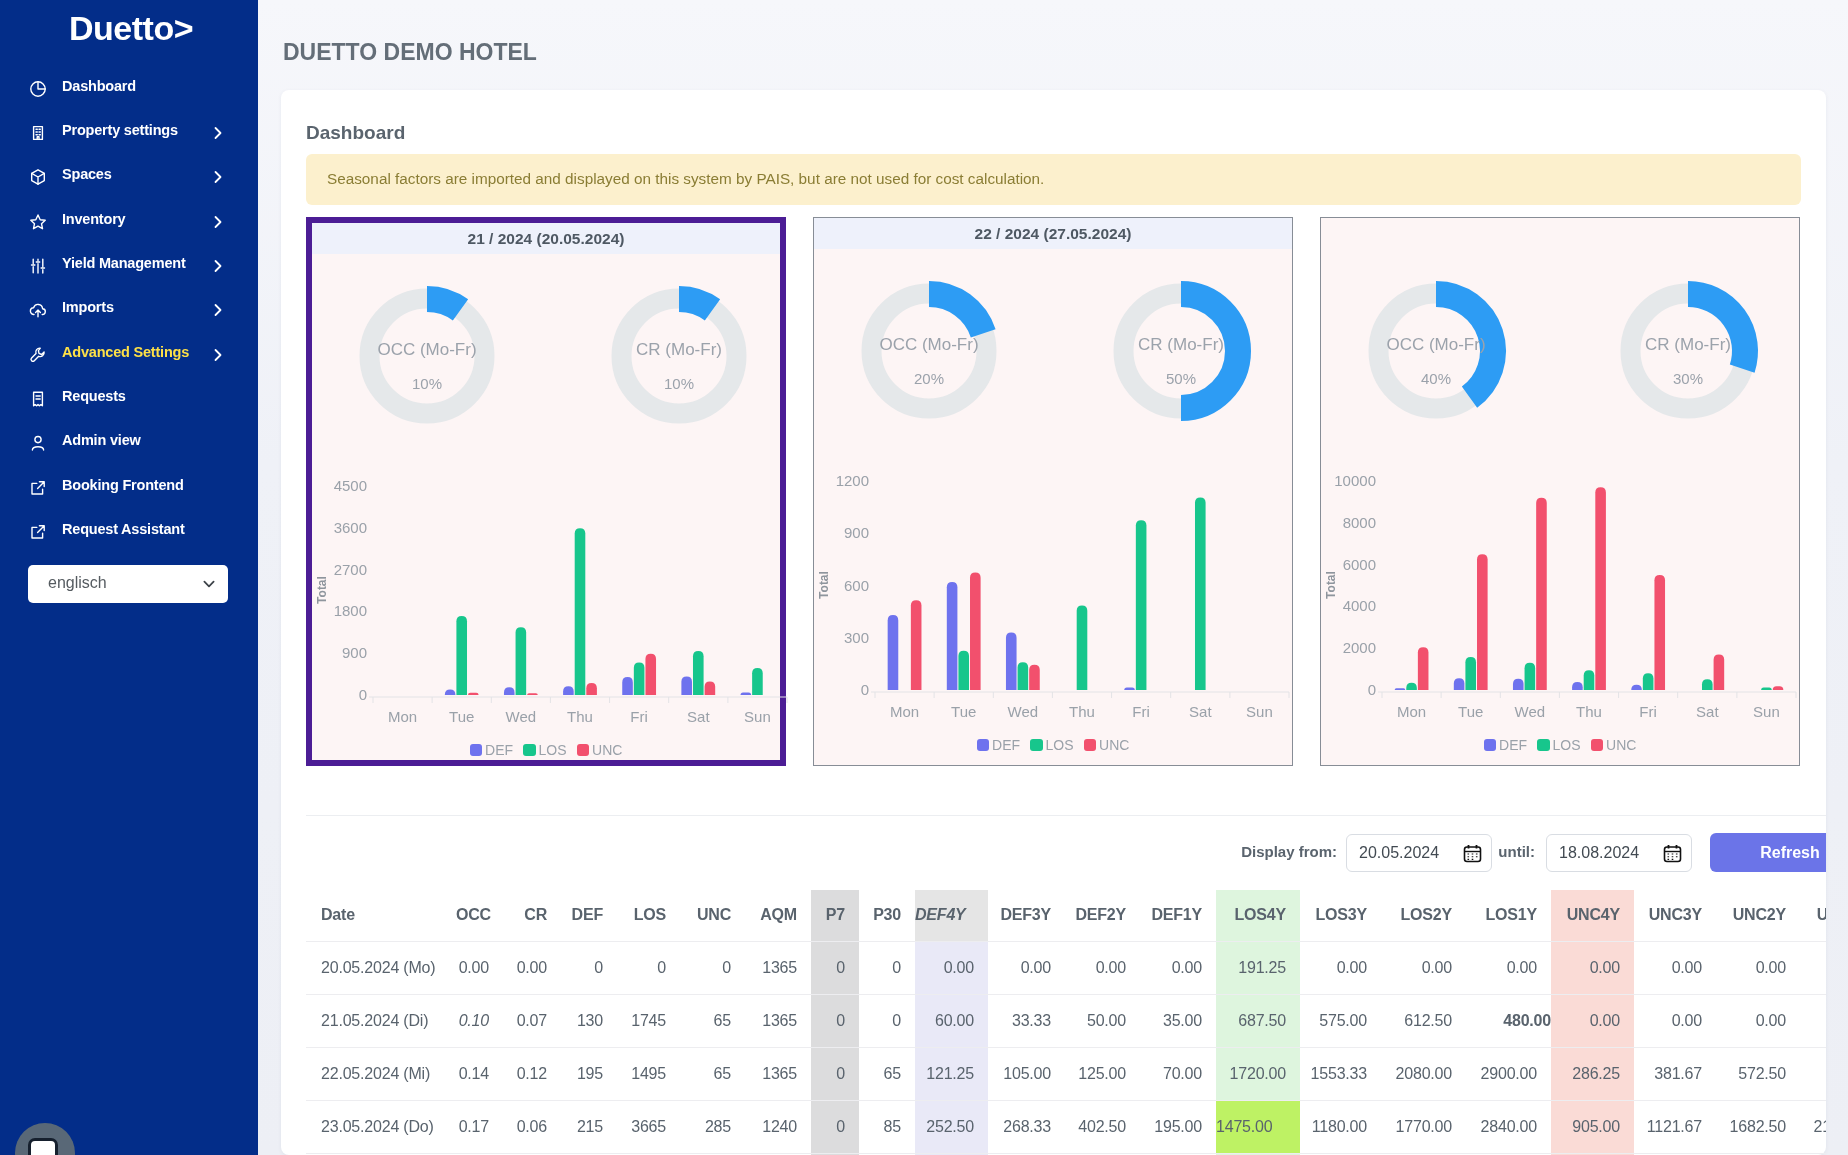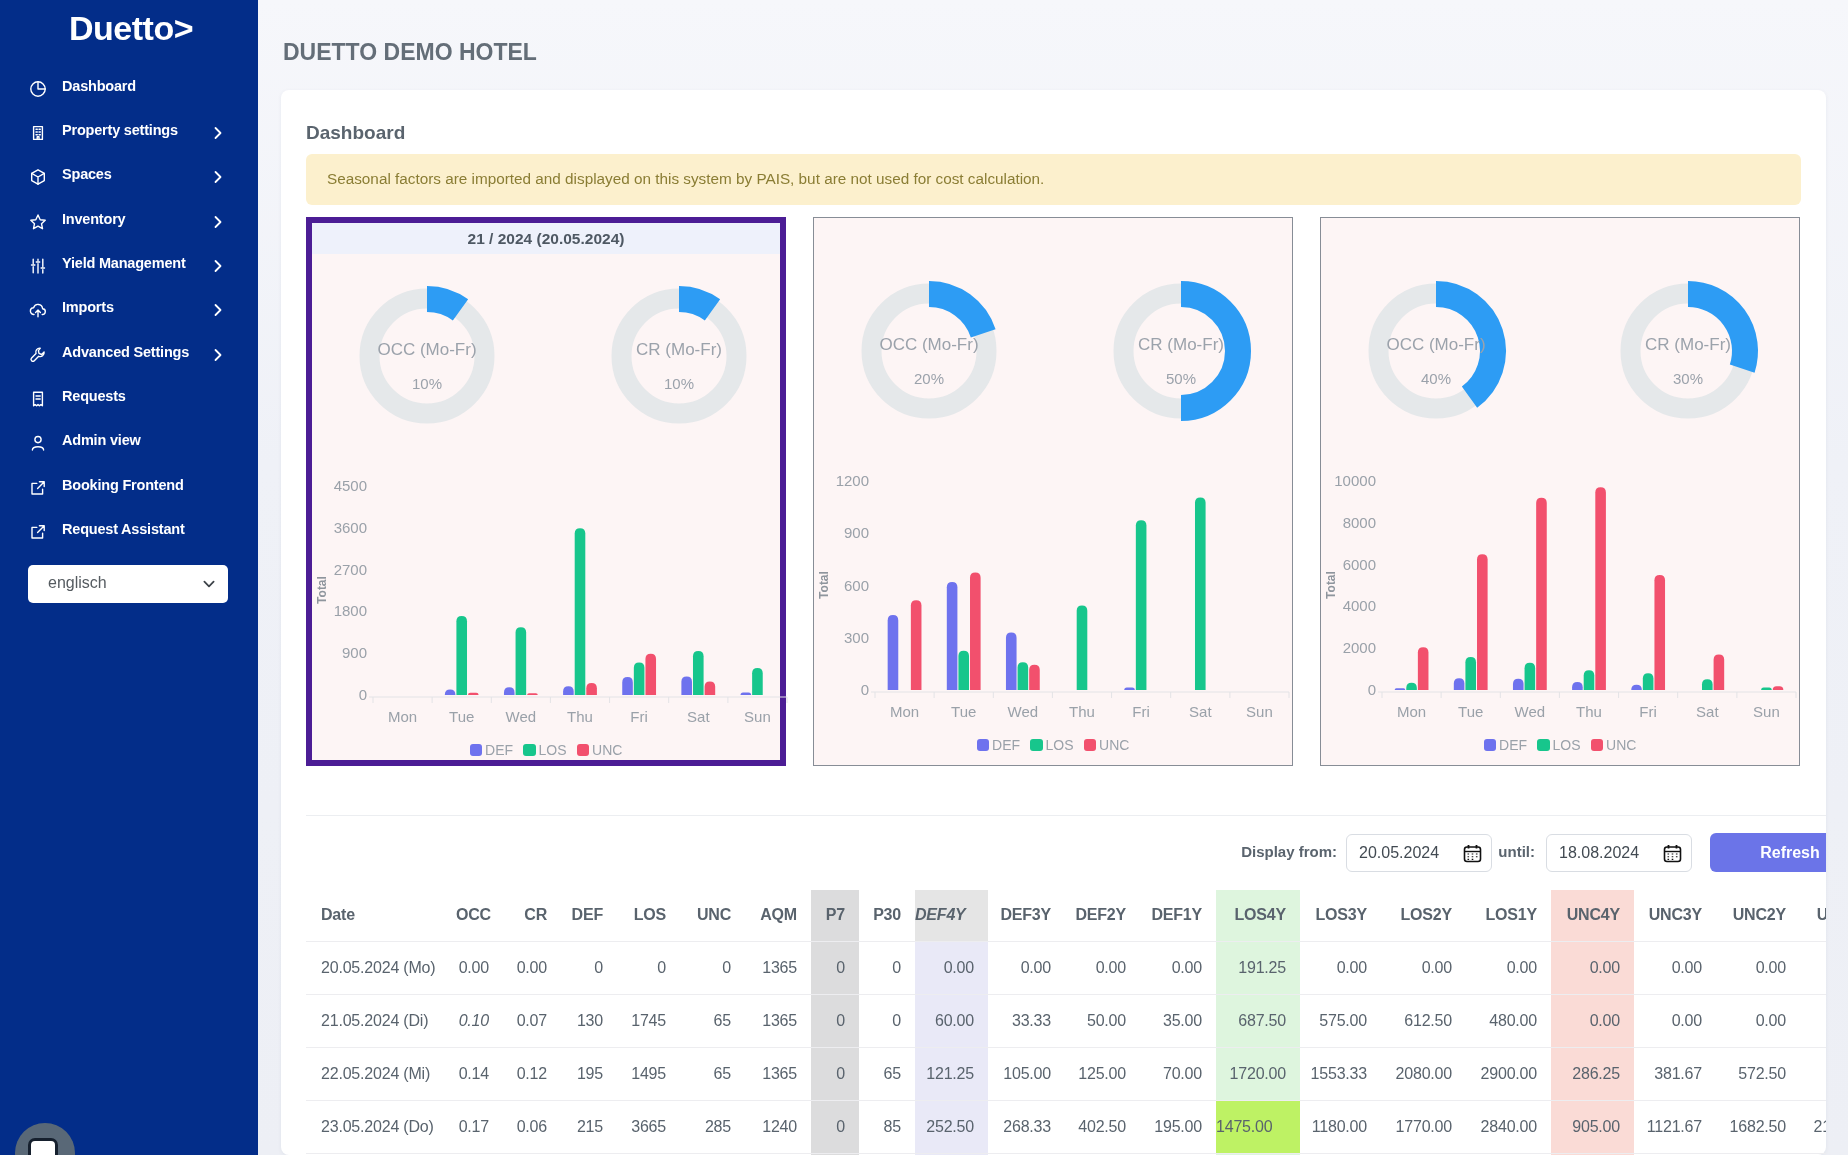--- a/index.html
+++ b/index.html
@@ -72,20 +72,21 @@
     <div style="position:absolute;left:0;right:0;top:519px;display:flex;justify-content:center;align-items:center;">
       <span style="width:12.5px;height:12.5px;border-radius:3px;background:#6e72ee;margin:0 3px 0 0px;"></span>
       <span style="font-size:14px;color:#9aa1a9;">DEF</span>
       <span style="width:12.5px;height:12.5px;border-radius:3px;background:#17c68c;margin:0 3px 0 10px;"></span>
       <span style="font-size:14px;color:#9aa1a9;">LOS</span>
       <span style="width:12.5px;height:12.5px;border-radius:3px;background:#f2506d;margin:0 3px 0 10px;"></span>
       <span style="font-size:14px;color:#9aa1a9;">UNC</span>
     </div>
   </div>
 <div style="position:absolute;left:813px;top:217px;width:480px;height:549px;border:1px solid #878d96;background:#fdf5f5;">
+    <div style="height:31px;background:#eef1fb;text-align:center;line-height:32px;font-size:15.5px;font-weight:bold;color:#4e5863;">22 / 2024 (27.05.2024)</div>
     <svg width="480" height="519" viewBox="0 0 480 519" style="position:absolute;left:0;top:31px;">
       <circle cx="115" cy="102" r="57.5" fill="none" stroke="#e5e8ea" stroke-width="20"></circle>
       <path d="M 115.00 45.00 A 57 57 0 0 1 169.21 84.39" fill="none" stroke="#2d9cf4" stroke-width="26"></path>
       <circle cx="367" cy="102" r="57.5" fill="none" stroke="#e5e8ea" stroke-width="20"></circle>
       <path d="M 367.00 45.00 A 57 57 0 0 1 367.00 159.00" fill="none" stroke="#2d9cf4" stroke-width="26"></path>
       <text x="55" y="446.0" text-anchor="end" font-size="15" fill="#9aa1a9">0</text>
       <text x="55" y="393.8" text-anchor="end" font-size="15" fill="#9aa1a9">300</text>
       <text x="55" y="341.5" text-anchor="end" font-size="15" fill="#9aa1a9">600</text>
       <text x="55" y="289.2" text-anchor="end" font-size="15" fill="#9aa1a9">900</text>
       <text x="55" y="237.0" text-anchor="end" font-size="15" fill="#9aa1a9">1200</text>
@@ -305,21 +306,21 @@
           <td style="text-align:right;padding-right:14px;">1365</td>
           <td style="text-align:right;background:#dcdcdd;padding-right:14px;">0</td>
           <td style="text-align:right;padding-right:14px;">0</td>
           <td style="text-align:right;background:#e9e9f7;padding-right:14px;">60.00</td>
           <td style="text-align:right;padding-right:14px;">33.33</td>
           <td style="text-align:right;padding-right:14px;">50.00</td>
           <td style="text-align:right;padding-right:14px;">35.00</td>
           <td style="text-align:right;background:#def5de;padding-right:14px;">687.50</td>
           <td style="text-align:right;padding-right:14px;">575.00</td>
           <td style="text-align:right;padding-right:14px;">612.50</td>
-          <td style="text-align:right;padding-right:14px;">480.00</td>
+          <td style="text-align:right;font-weight:bold;">480.00</td>
           <td style="text-align:right;background:#fadbd6;padding-right:14px;">0.00</td>
           <td style="text-align:right;padding-right:14px;">0.00</td>
           <td style="text-align:right;padding-right:14px;">0.00</td>
           <td style="text-align:right;padding-right:14px;">0.00</td>
         </tr>
         <tr>
           <td style="text-align:left;padding-left:15px;">22.05.2024 (Mi)</td>
           <td style="text-align:right;padding-right:14px;">0.14</td>
           <td style="text-align:right;padding-right:14px;">0.12</td>
           <td style="text-align:right;padding-right:14px;">195</td>
@@ -434,21 +435,21 @@
       <path d="M5 13.5 a3.4 3.4 0 0 1 -.4 -6.8 a4.6 4.6 0 0 1 9 1 a2.9 2.9 0 0 1 -.4 5.8"></path>
       <path d="M9 15.8 V9.2 M6.6 11.4 L9 9 L11.4 11.4"></path>
     </svg>
     <div style="position:absolute;left:62px;top:299px;font-size:14.5px;font-weight:600;letter-spacing:-0.2px;color:#fff;">Imports</div>
     <svg width="10" height="14" viewBox="0 0 10 14" fill="none" stroke="#fff" stroke-width="1.8" stroke-linecap="round" stroke-linejoin="round" style="position:absolute;left:213px;top:303px;">
       <path d="M2.5 2 L7.5 7 L2.5 12"></path>
     </svg>
     <svg width="18" height="18" viewBox="0 0 18 18" fill="none" stroke="#fff" stroke-width="1.4" stroke-linecap="round" stroke-linejoin="round" style="position:absolute;left:29px;top:346px;">
       <path d="M11.3 2.2 a4 4 0 0 0 -4.3 5.4 L2.6 12 a1.9 1.9 0 0 0 2.7 2.7 L9.7 10.3 a4 4 0 0 0 5.4 -4.3 L12.6 8.5 L10 7.3 L9.4 4.7 Z"></path>
     </svg>
-    <div style="position:absolute;left:62px;top:344px;font-size:14.5px;font-weight:600;letter-spacing:-0.2px;color:#ffffff;">Advanced Settings</div>
+    <div style="position:absolute;left:62px;top:344px;font-size:14.5px;font-weight:600;letter-spacing:-0.2px;color:#fde047;">Advanced Settings</div>
     <svg width="10" height="14" viewBox="0 0 10 14" fill="none" stroke="#fff" stroke-width="1.8" stroke-linecap="round" stroke-linejoin="round" style="position:absolute;left:213px;top:348px;">
       <path d="M2.5 2 L7.5 7 L2.5 12"></path>
     </svg>
     <svg width="18" height="18" viewBox="0 0 18 18" fill="none" stroke="#fff" stroke-width="1.4" stroke-linecap="round" stroke-linejoin="round" style="position:absolute;left:29px;top:390px;">
       <path d="M4.6 2.2 H13.4 V15.8 L11.9 14.6 L10.4 15.8 L9 14.6 L7.6 15.8 L6.1 14.6 L4.6 15.8 Z"></path>
       <path d="M7 6 h4.2 M7 9 h4.2"></path>
     </svg>
     <div style="position:absolute;left:62px;top:388px;font-size:14.5px;font-weight:600;letter-spacing:-0.2px;color:#fff;">Requests</div>
     <svg width="18" height="18" viewBox="0 0 18 18" fill="none" stroke="#fff" stroke-width="1.4" stroke-linecap="round" stroke-linejoin="round" style="position:absolute;left:29px;top:434px;">
       <circle cx="9" cy="5.6" r="3.1"></circle>

